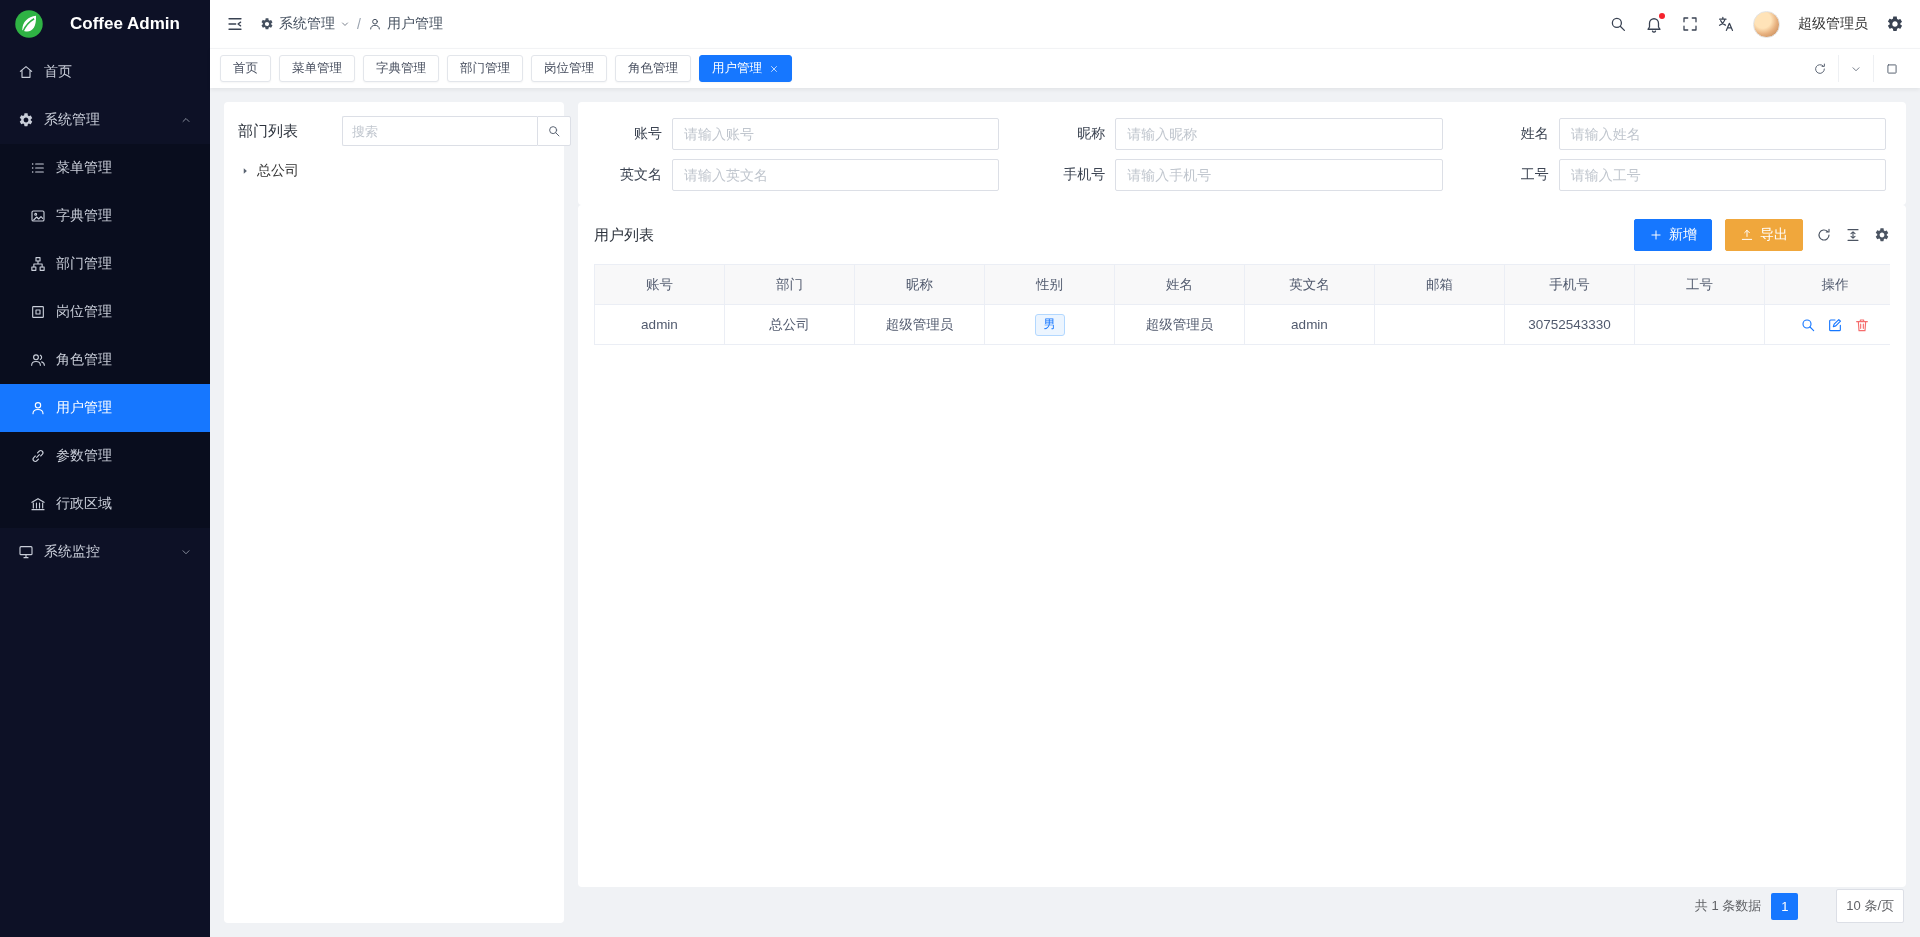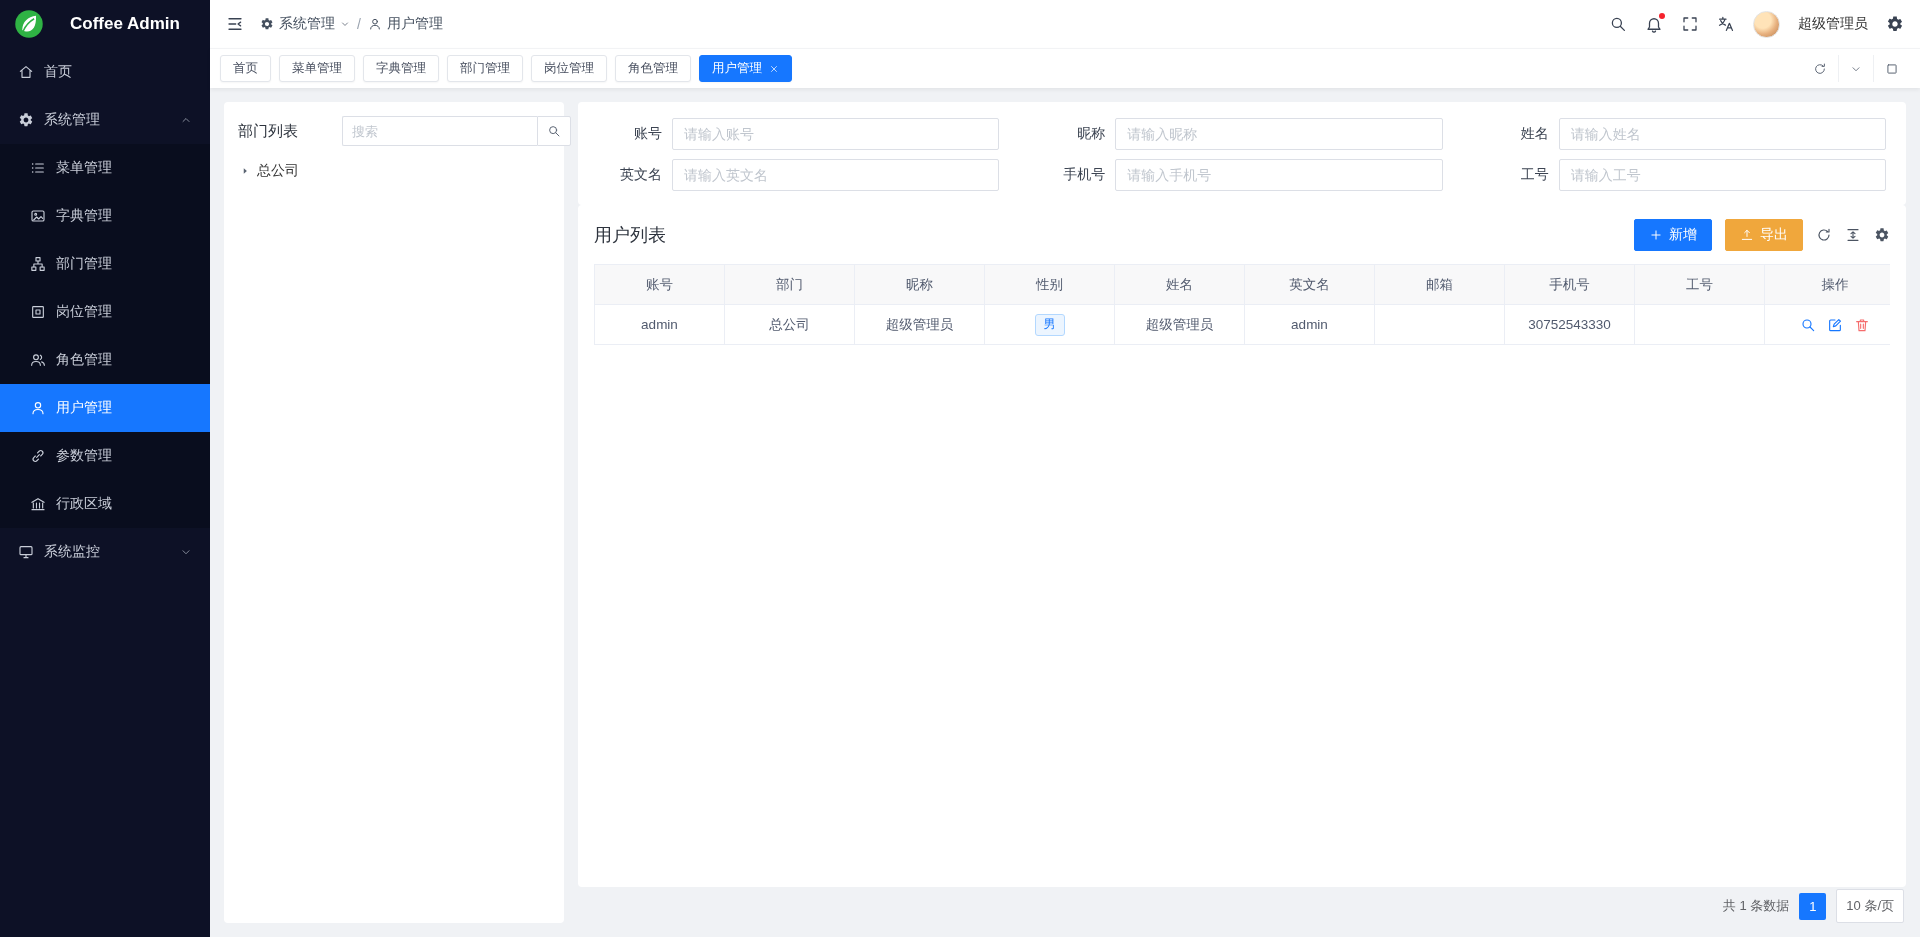--- a/index.html
+++ b/index.html
@@ -71,21 +71,21 @@
   input::placeholder { color:#c0c6ce; }
   .form-actions { display:flex; justify-content:flex-end; align-items:center; gap:10px; margin-top:12px; }
   .btn { height:32px; padding:0 14px; border-radius:2px; border:1px solid #dcdfe6; background:#fff;
     display:inline-flex; align-items:center; gap:6px; font-size:14px; color:#3c4452; cursor:pointer; white-space:nowrap; }
   .btn-primary { background:var(--accent,#1677ff); border-color:var(--accent,#1677ff); color:#fff; }
   .btn-warning { background:var(--warning,#f0a73c); border-color:var(--warning,#f0a73c); color:#fff; }
   .link-collapse { display:inline-flex; align-items:center; gap:4px; color:var(--accent,#1677ff); font-size:14px; cursor:pointer; margin-left:4px; }
 
   .list-card { flex:1; min-height:0; background:#fff; border-radius:4px; padding:14px 16px 0; display:flex; flex-direction:column; }
   .list-head { display:flex; align-items:center; margin-bottom:13px; flex-shrink:0; }
-  .list-title { font-size:18px; color:#2d333d; }
+  .list-title { font-size:15px; color:#2d333d; }
   .list-tools { margin-left:auto; display:flex; align-items:center; gap:13px; color:#4b5462; }
   .tool-ic { cursor:pointer; display:flex; }
 
   .table-wrap { flex:1; min-height:0; overflow-x:scroll; overflow-y:hidden; }
   .table-wrap::-webkit-scrollbar { height:10px; }
   .table-wrap::-webkit-scrollbar-track { background:#f1f1f1; border-radius:5px; }
   .table-wrap::-webkit-scrollbar-thumb { background:#b7b7b7; border-radius:5px; }
   table { border-collapse:collapse; table-layout:auto; }
   th,td { border:1px solid #ebeef5; height:40px; min-width:130px; text-align:center; font-size:13.5px; white-space:nowrap; padding:0 10px; }
   th { background:#f8f8f9; color:#515a6e; font-weight:normal; }
@@ -96,21 +96,21 @@
   .tag { display:inline-flex; align-items:center; height:22px; padding:0 8px; font-size:12px; border-radius:3px;
     color:var(--accent,#1677ff); background:#ecf5ff; border:1px solid #b3d8ff; }
   .row-ops { display:flex; align-items:center; justify-content:center; gap:11px; }
   .op { cursor:pointer; display:flex; }
   .op.blue { color:var(--accent,#1677ff); }
   .op.red { color:var(--danger,#f56c6c); }
 
   .pagination { flex-shrink:0; display:flex; justify-content:flex-end; align-items:center; gap:10px; padding:2px 2px 0; color:#606266; font-size:13px; }
   .page-num { min-width:27px; height:27px; border-radius:2px; background:var(--accent,#1677ff); color:#fff;
     display:flex; align-items:center; justify-content:center; font-size:13px; cursor:pointer; }
-  .page-size { height:28px; border:1px solid #dcdfe6; border-radius:2px; background:#fff; display:flex; align-items:center; padding:16px 9px; font-size:13px; color:#606266; cursor:pointer; }
+  .page-size { height:28px; border:1px solid #dcdfe6; border-radius:2px; background:#fff; display:flex; align-items:center; padding:16px 9px; font-size:13px; color:#606266; cursor:pointer;margin-left:28px; }
 </style>
 </head>
 <body>
 
 <svg xmlns="http://www.w3.org/2000/svg" style="position:absolute;width:0;height:0" aria-hidden="true">
   <symbol id="i-hamburger" viewBox="0 0 24 24">
       <path d="M4 5h16M4 12h9M4 19h16"></path>
       <path d="M19.5 9.5L16 12l3.5 2.5"></path>
     </symbol>
   <symbol id="i-gear" viewBox="0 0 24 24">

